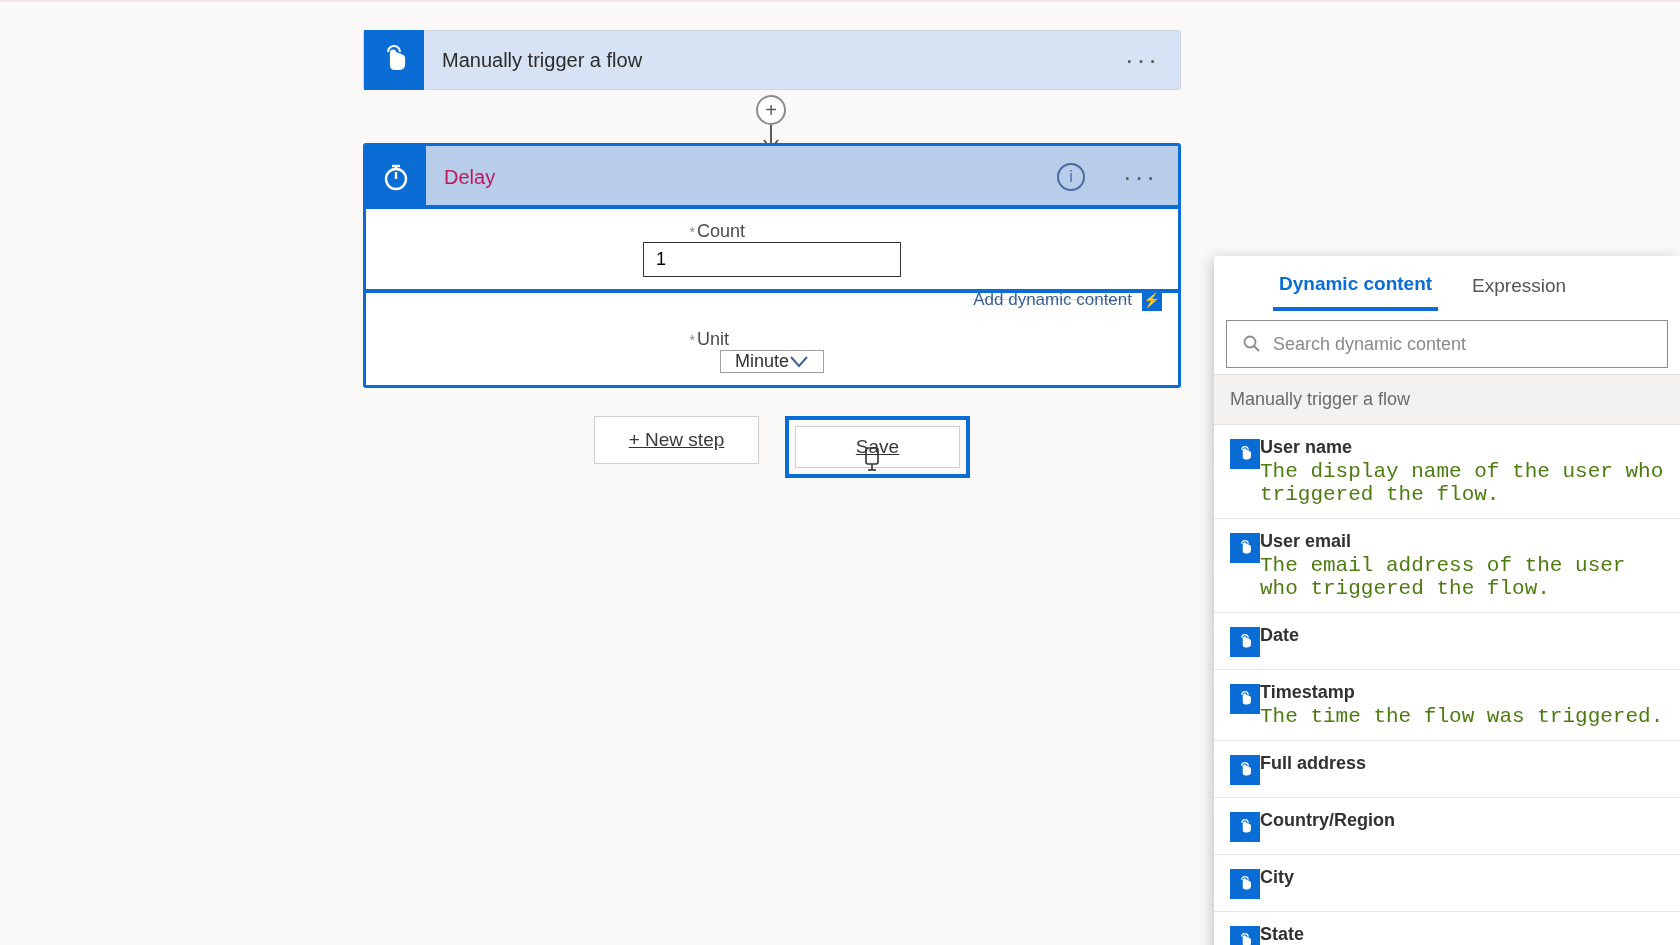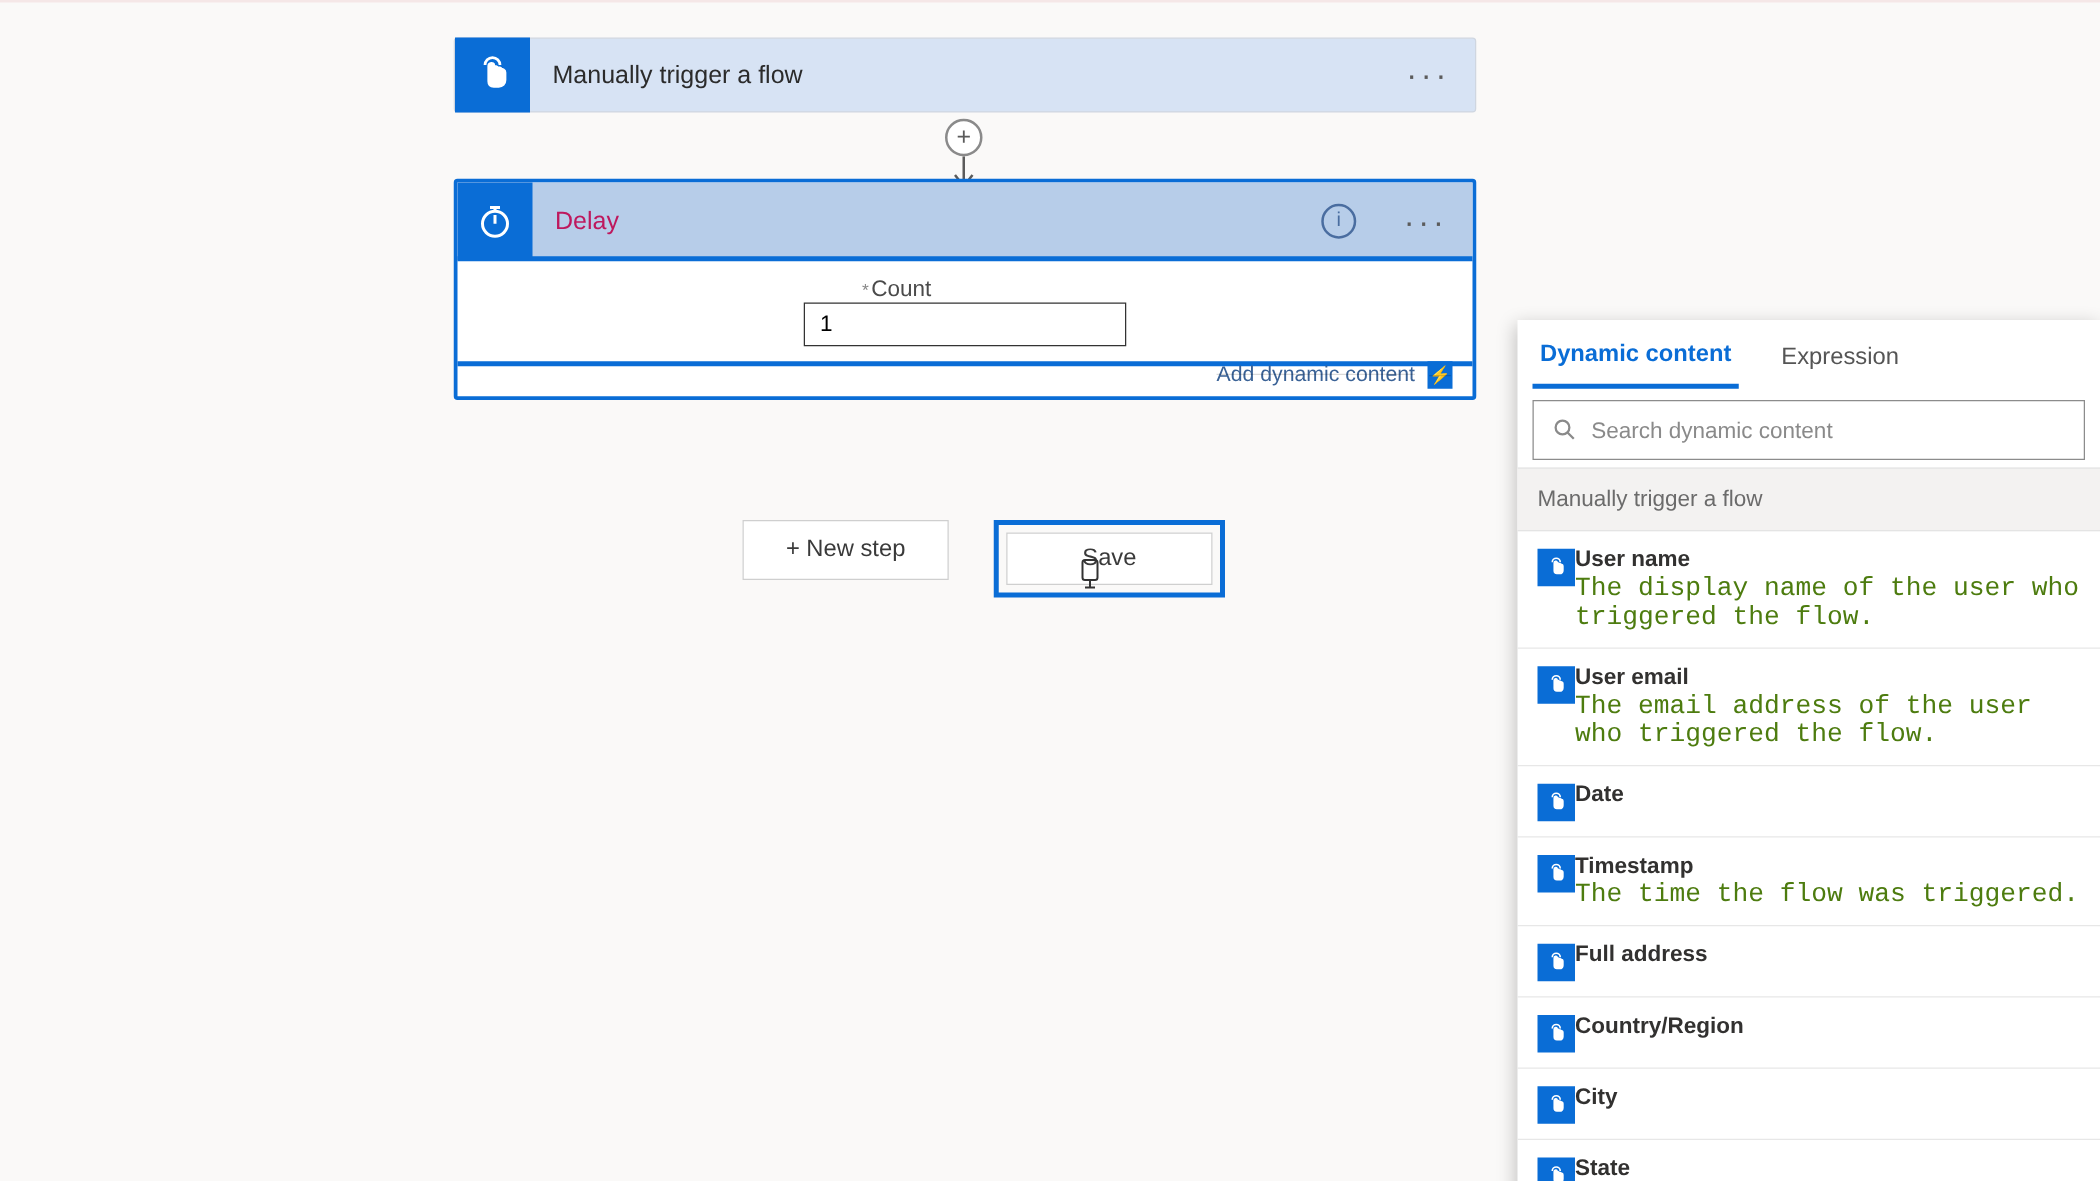--- a/index.html
+++ b/index.html
@@ -179,21 +179,22 @@
   .chev {
     color: #3a6296;
   }
 
   
   .footer-buttons {
     position: absolute;
     left: 594px;
     top: 414px;
     display: flex;
-    gap: 36px;
+    gap: 26px;
+    text-decoration: underline;
   }
   .new-step-btn {
     width: 165px;
     height: 48px;
     border: 1px solid #cfcfcf;
     background: #fff;
     font-size: 19px;
     color: #3a3a3a;
     display: flex; align-items: center; justify-content: center;
     cursor: pointer;
@@ -238,20 +239,21 @@
   .dyn-tab {
     font-size: 19px;
     color: #555;
     padding: 14px 6px 12px;
     cursor: pointer;
   }
   .dyn-tab.active {
     color: #0a6dd6;
     font-weight: 600;
     border-bottom: 4px solid #0a6dd6;
+    margin-left: 47px;
   }
   .dyn-search {
     margin: 6px 12px;
     height: 48px;
     border: 1px solid #8c8c8c;
     display: flex;
     align-items: center;
     padding: 0 16px;
     gap: 12px;
     color: #8a8a8a;
@@ -334,20 +336,29 @@
     </div>
     <div class="delay-body">
       <div class="row count-row">
         <div class="row-label"><span class="req">*</span><span>Count</span></div>
         <input class="count-input" value="1" style="">
       </div>
       <div class="add-dyn-row">
         <span>Add dynamic content</span>
         <span class="add-dyn-badge">⚡</span>
       </div>
+      <div class="row">
+        <div class="row-label"><span class="req">*</span><span>Unit</span></div>
+        <div class="unit-select">
+          <span>Minute</span>
+          <svg width="20" height="14" class="chev">
+            <polyline points="2,2 10,11 18,2" fill="none" stroke="#3a6296" stroke-width="2"></polyline>
+          </svg>
+        </div>
+      </div>
     </div>
   </div>
 
   <div class="footer-buttons">
     <div class="new-step-btn">+ New step</div>
     <div class="save-wrap">
       <div class="save-btn">Save</div>
     </div>
   </div>
 

